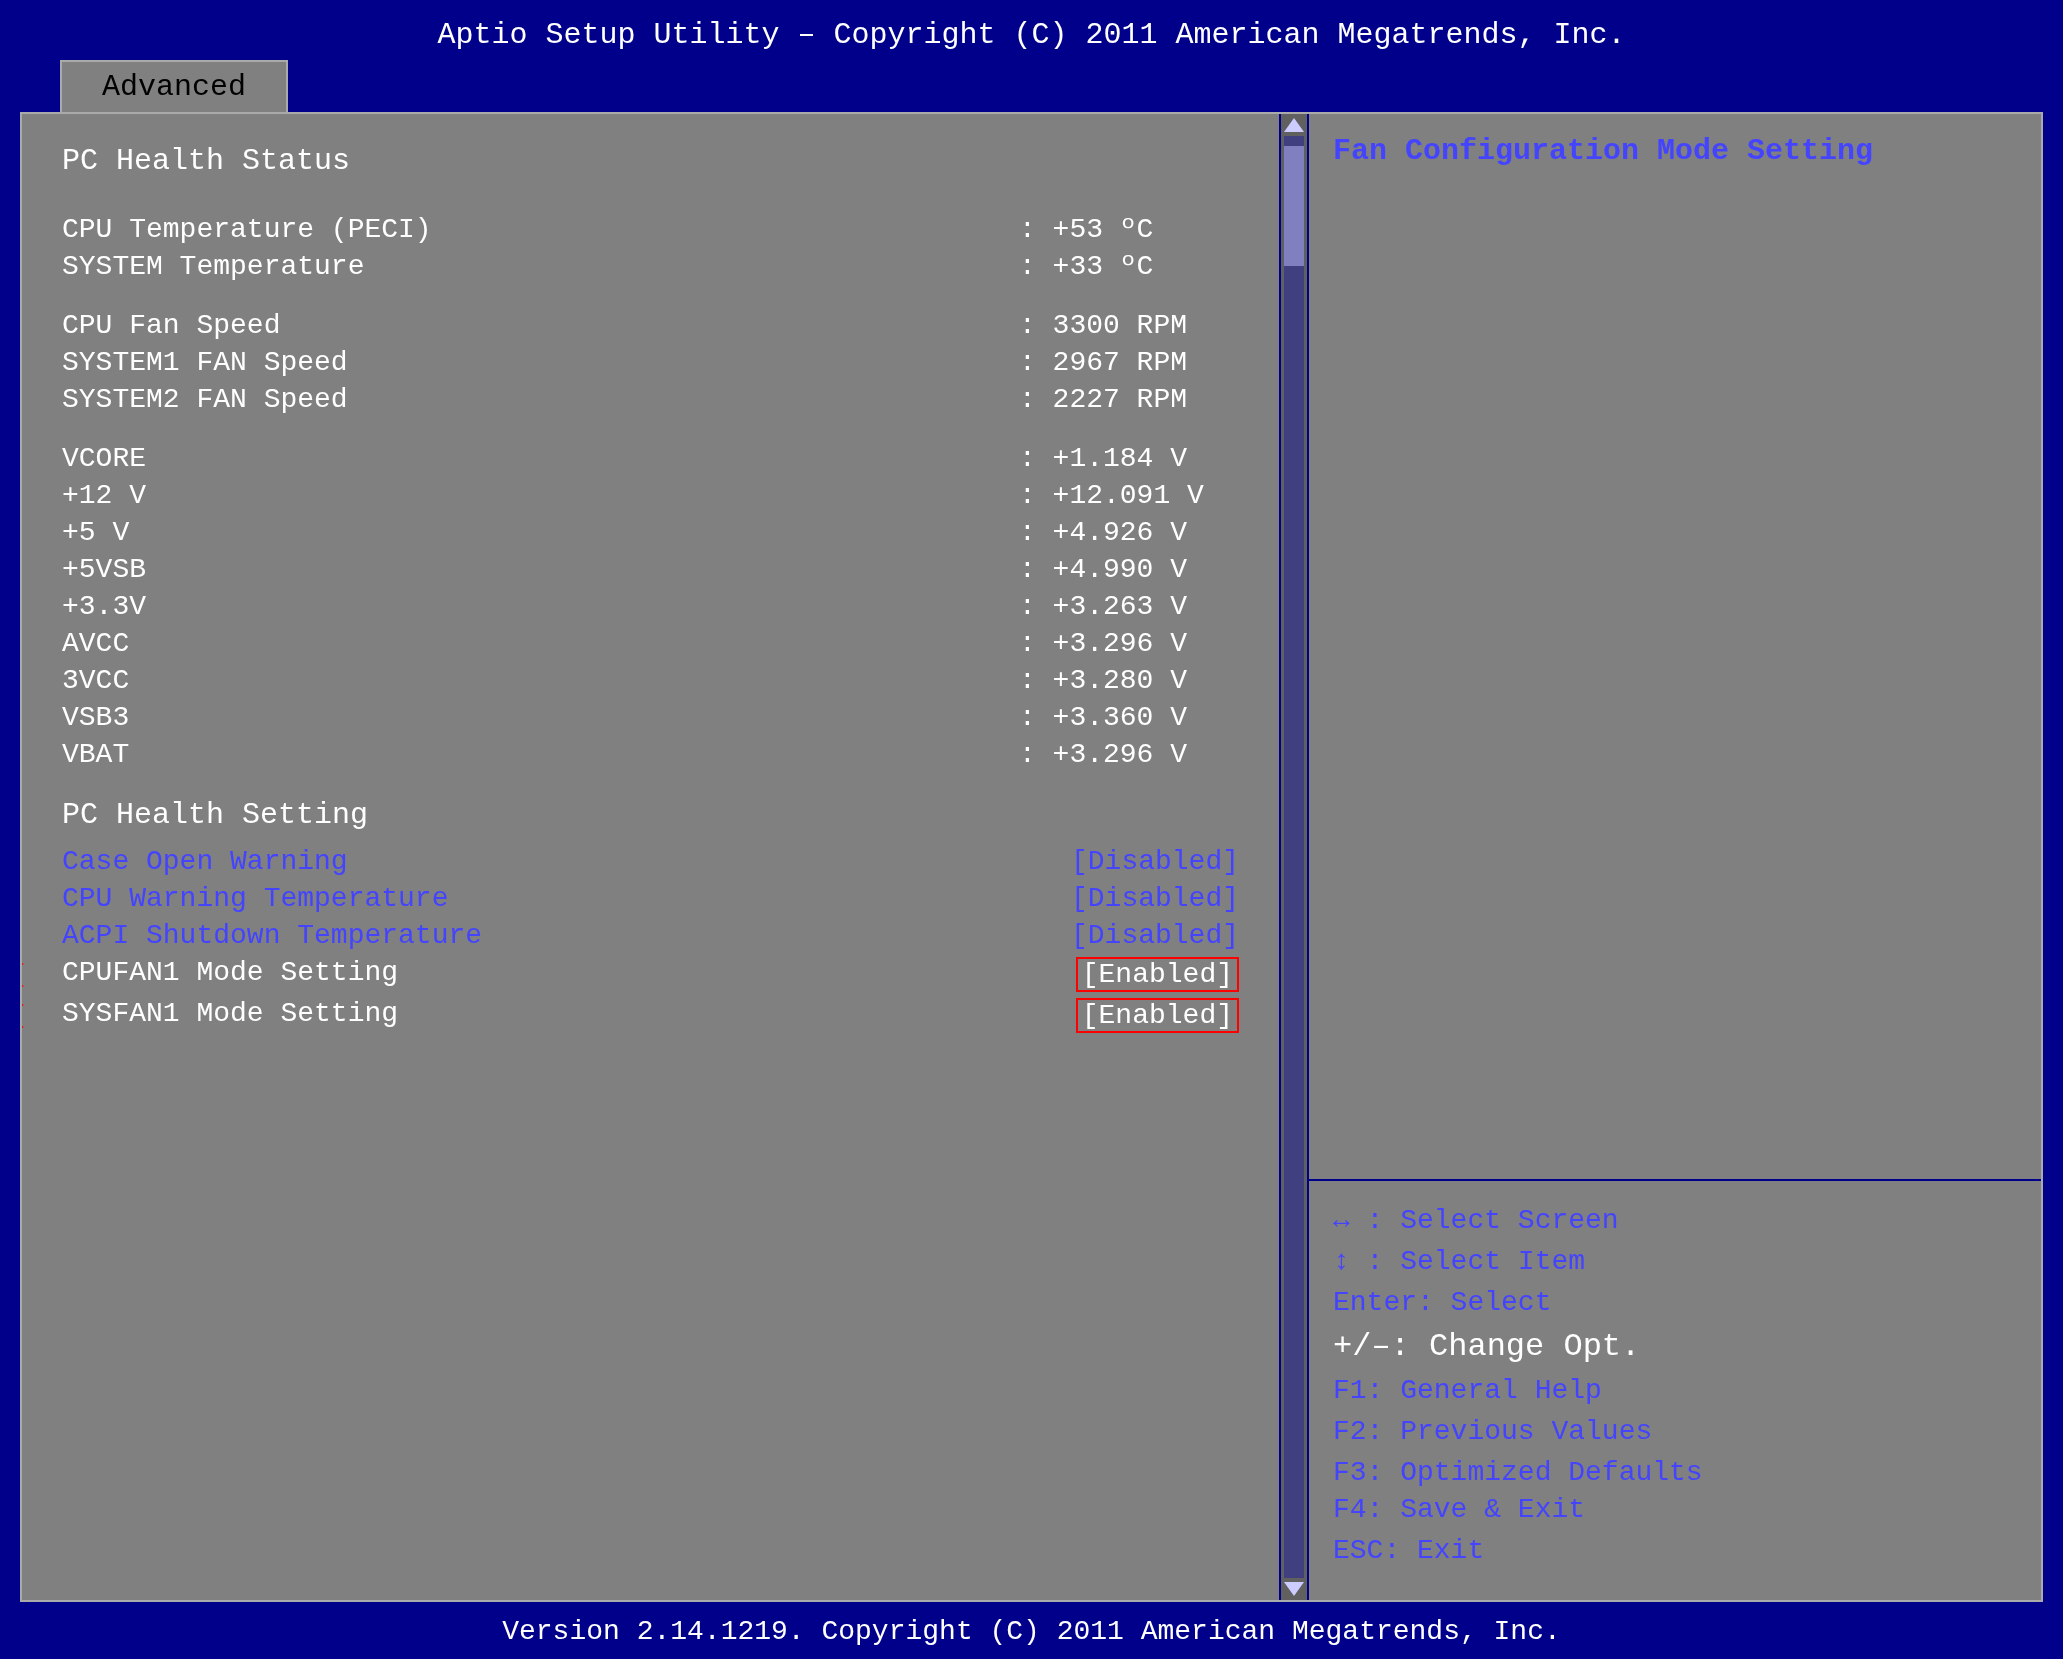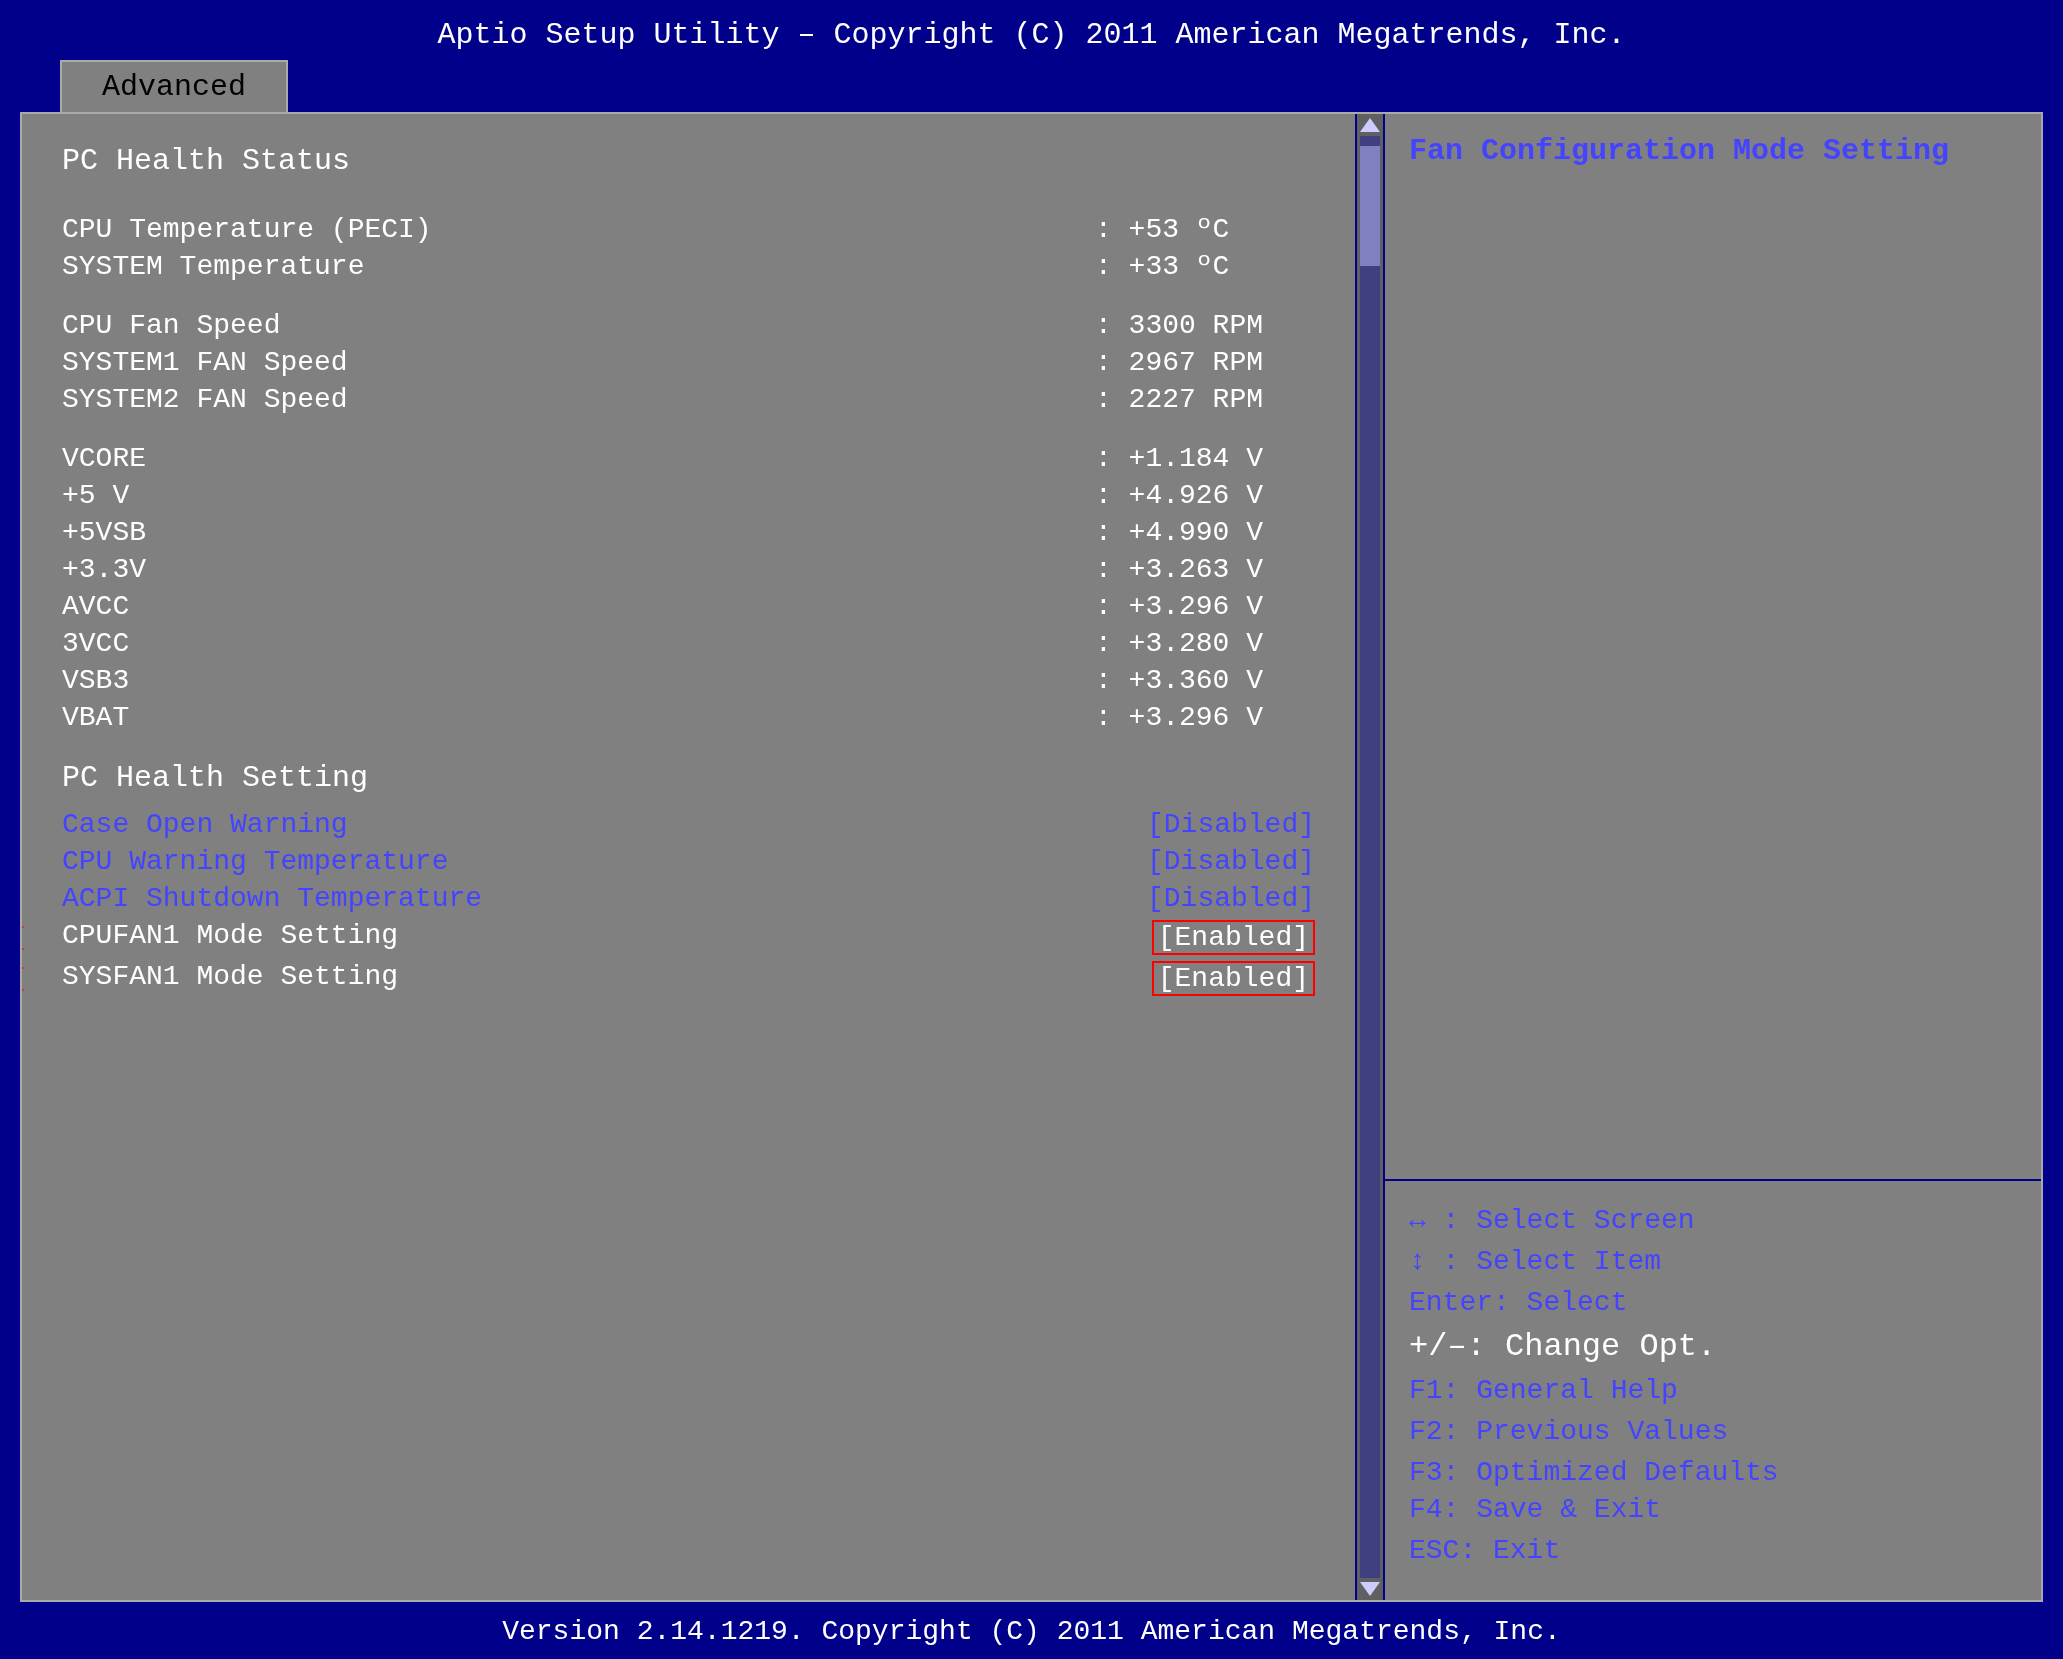--- a/index.html
+++ b/index.html
@@ -79,21 +79,21 @@
       border-left: 10px solid transparent;
       border-right: 10px solid transparent;
       border-bottom: 14px solid #ccccff;
     }
     .scroll-arrow-down {
       border-left: 10px solid transparent;
       border-right: 10px solid transparent;
       border-top: 14px solid #ccccff;
     }
     #right-panel {
-      width: 656px;
+      width: 732px;
       display: flex;
       flex-direction: column;
     }
     #help-text-top {
       flex: 1;
       padding: 20px 24px;
       border-bottom: 2px solid #00008B;
       color: #4444ff;
       font-size: 30px;
       font-weight: bold;
@@ -207,20 +207,24 @@
       <span class="row-label">SYSTEM2 FAN Speed</span>
       <span class="row-value">: 2227 RPM</span>
     </div>
     <div class="spacer"></div>
 
     <div class="row">
       <span class="row-label">VCORE</span>
       <span class="row-value">: +1.184 V</span>
     </div>
     <div class="row">
+      <span class="row-label">+12 V</span>
+      <span class="row-value">: +12.091 V</span>
+    </div>
+    <div class="row">
       <span class="row-label">+5 V</span>
       <span class="row-value">: +4.926 V</span>
     </div>
     <div class="row">
       <span class="row-label">+5VSB</span>
       <span class="row-value">: +4.990 V</span>
     </div>
     <div class="row">
       <span class="row-label">+3.3V</span>
       <span class="row-value">: +3.263 V</span>

